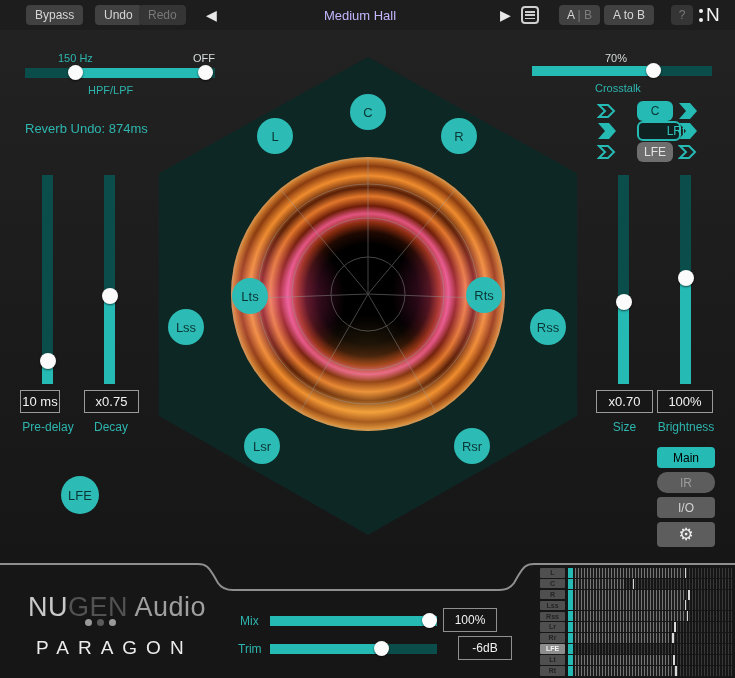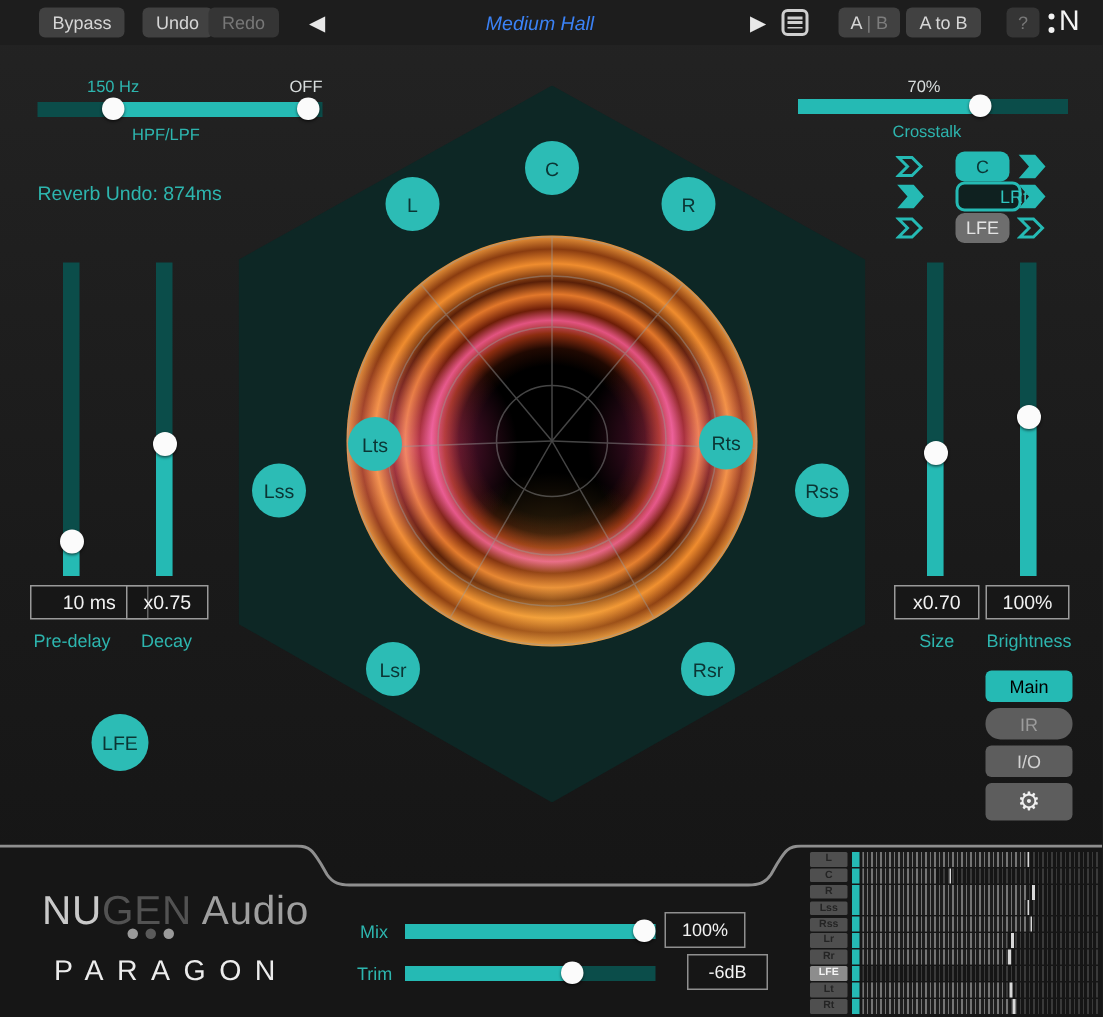--- a/index.html
+++ b/index.html
@@ -10,21 +10,21 @@
     font-family:"Liberation Sans", sans-serif;
     -webkit-font-smoothing:antialiased;
   }
   
   .topbar { position:absolute; left:0; top:0; width:735px; height:30px; background:#1d1d1d; }
   .tb-btn { position:absolute; top:5px; height:20px; border-radius:4px; background:#414141;
             color:#d6d6d6; font-size:12px; line-height:20px; padding:0 9px; text-align:center; }
   .tb-btn.dim { background:#353535; color:#787878; }
   .tb-glyph { position:absolute; color:#e8e8e8; font-size:14px; top:7px; }
   .preset { position:absolute; left:280px; top:8px; width:160px; text-align:center;
-            color:#3b82f6; font-size:13px;font-style:italic; }
+            color:#c4b5fd; font-size:13px; }
   .list-icon { position:absolute; left:521px; top:6px; width:18px; height:18px;
                border:2px solid #cfcfcf; border-radius:4px; padding:3px 2px;
                display:flex; flex-direction:column; justify-content:space-between; }
   .list-icon i { display:block; height:1.5px; background:#cfcfcf; }
   .ab-dim { color:#7d7d7d; }
   .nlogo { position:absolute; left:699px; top:4px; display:flex; align-items:center; gap:3px; }
   .nlogo .dots { display:flex; flex-direction:column; gap:5px; }
   .nlogo .dots i { width:4px; height:4px; border-radius:50%; background:#f2f2f2; }
   .nlogo .n { color:#f4f4f4; font-size:19px; font-weight:400; }
 
@@ -193,21 +193,21 @@
 
   <div class="rtime">Reverb Undo: 874ms</div>
 
   <div class="vtrack" style="left:42px; top:175px; height:209px;"></div>
   <div class="vfill" style="left:42px; top:361px; height:23px;"></div>
   <div class="vhandle" style="left:40px; top:353px;"></div>
   <div class="vtrack" style="left:104px; top:175px; height:209px;"></div>
   <div class="vfill" style="left:104px; top:296px; height:88px;"></div>
   <div class="vhandle" style="left:102px; top:288px;"></div>
 
-  <div class="valbox" style="left:20px; top:390px; width:79px;">10 ms</div>
+  <div class="valbox" style="left:20px; top:390px; width:40px;">10 ms</div>
   <div class="valbox" style="left:84px; top:390px; width:55px;">x0.75</div>
   <div class="slabel" style="left:10px; top:420px; width:76px;">Pre-delay</div>
   <div class="slabel" style="left:76px; top:420px; width:70px;">Decay</div>
 
   <div class="hlabel light" style="left:605px; top:52px;">70%</div>
   <div class="htrack" style="left:532px; top:66px; width:180px;"></div>
   <div class="hfill" style="left:532px; top:66px; width:121px;"></div>
   <div class="handle" style="left:646px; top:63px;"></div>
   <div class="hlabel" style="left:595px; top:82px;">Crosstalk</div>
 

